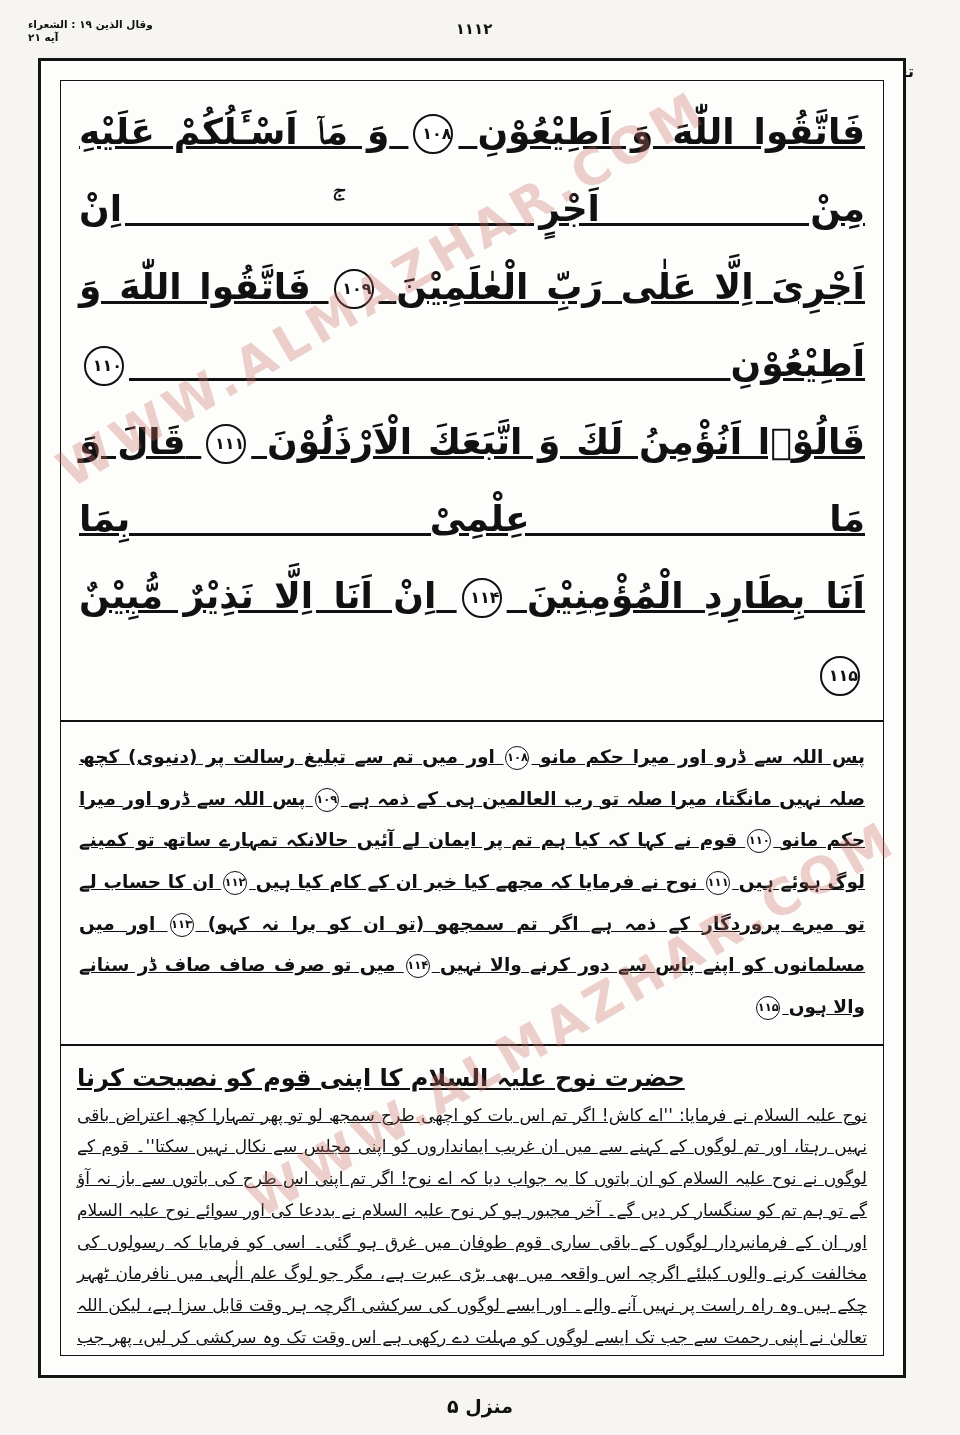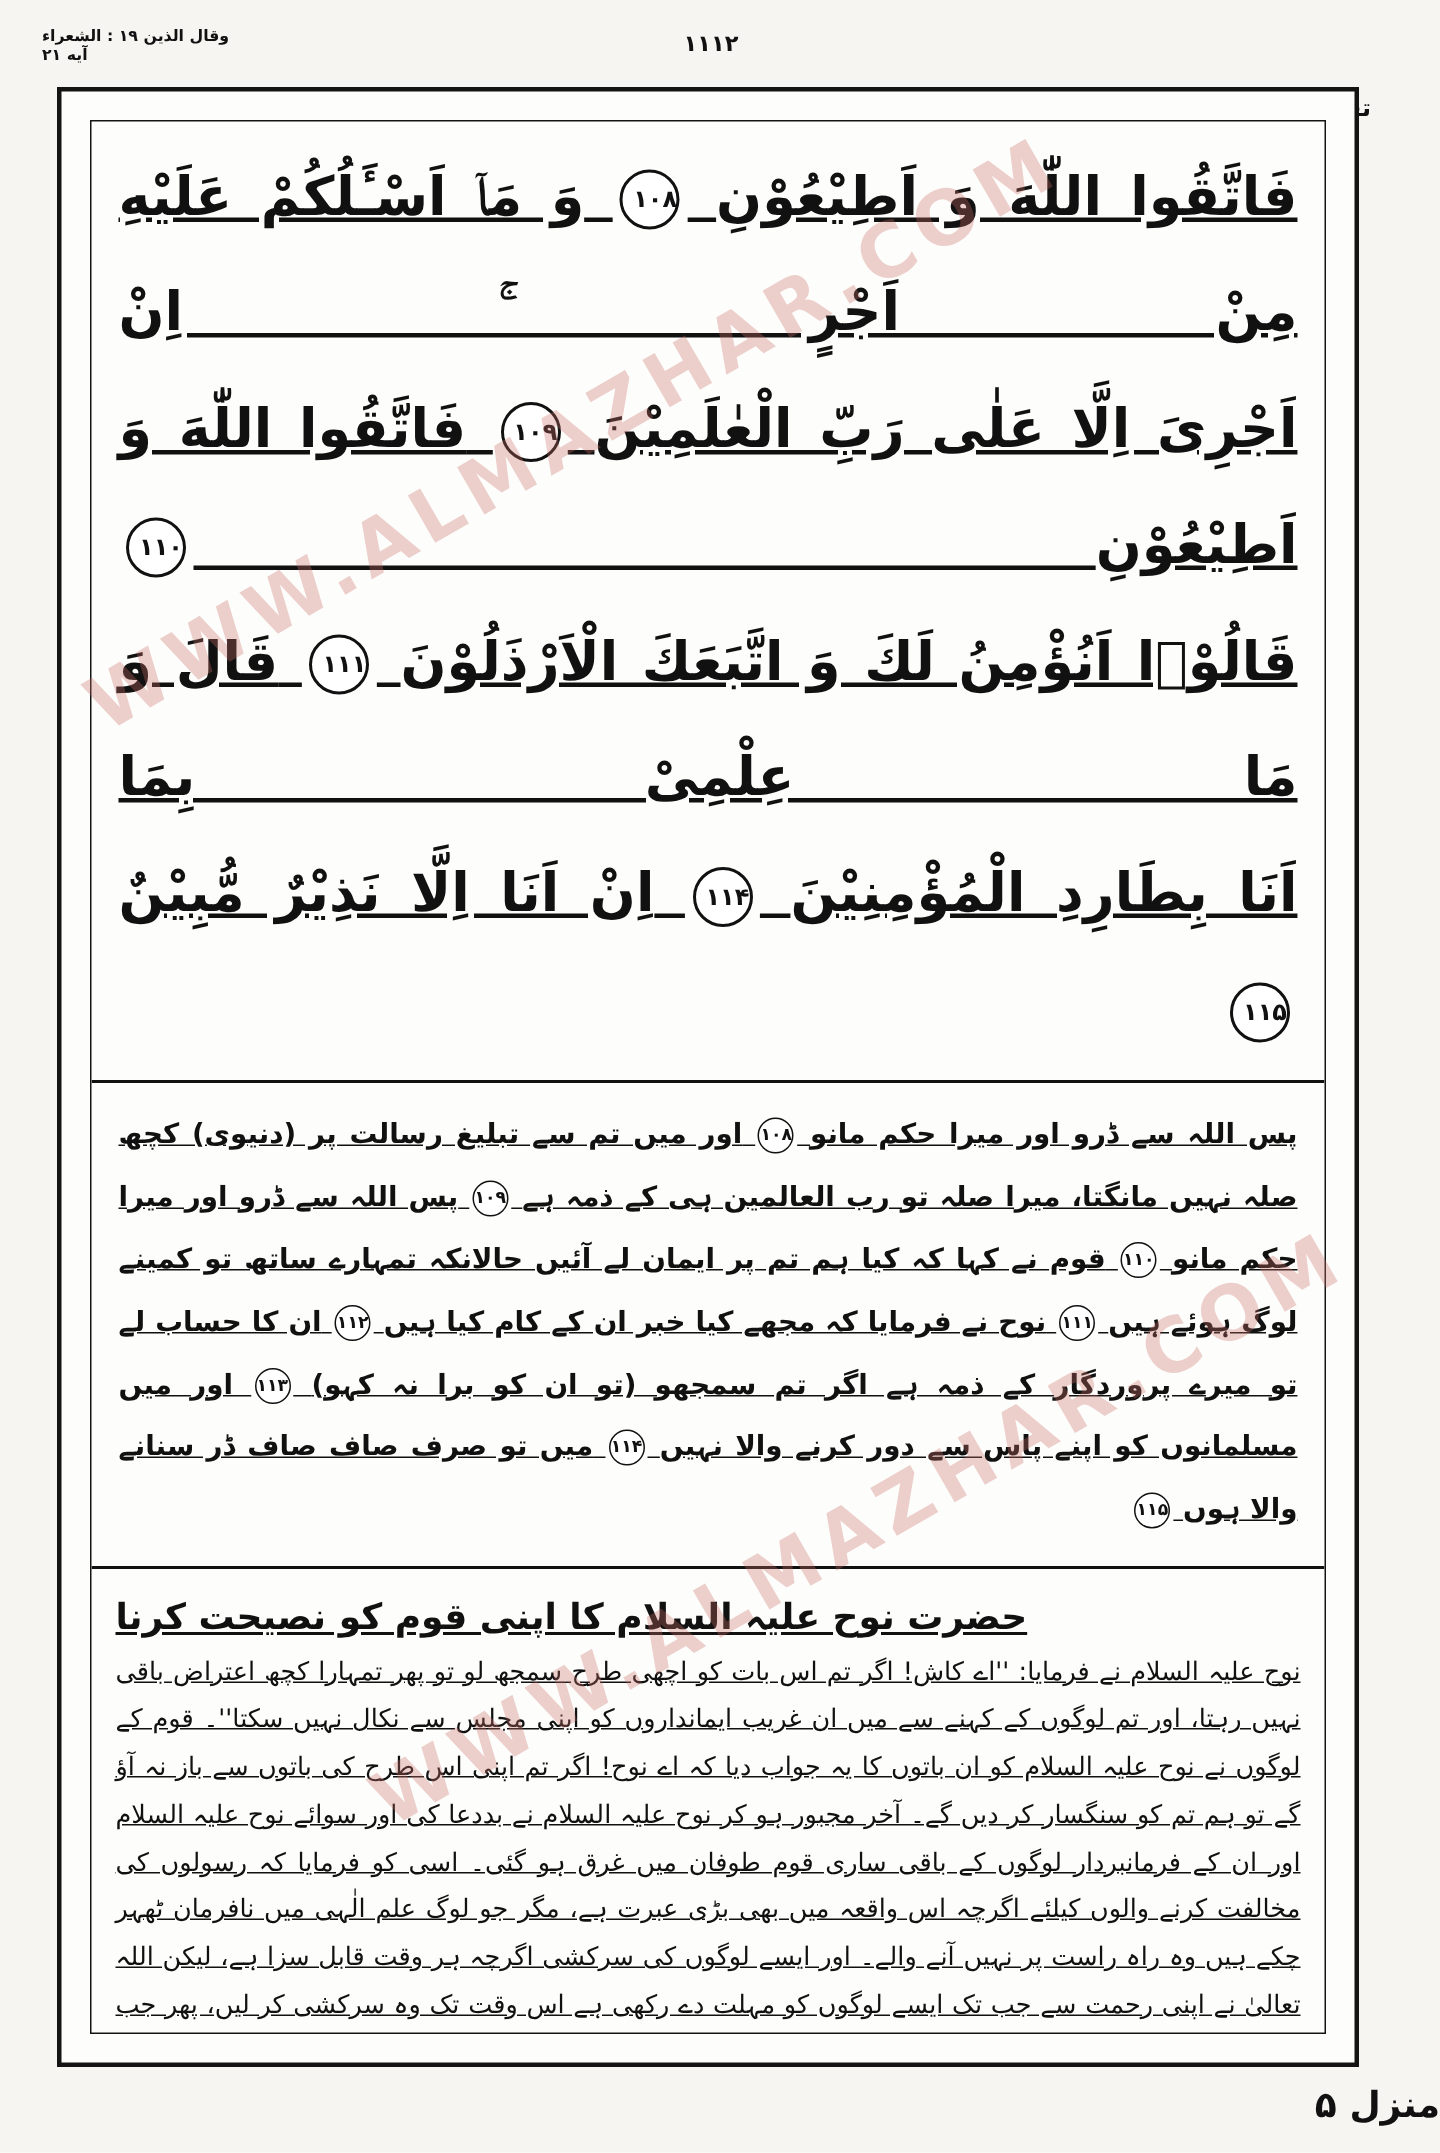--- a/index.html
+++ b/index.html
@@ -49,22 +49,22 @@
   .c-text{font-size:17px;font-weight:500;line-height:1.87;text-align:justify;}
 
   
   .watermark{position:absolute;direction:ltr;white-space:nowrap;z-index:6;
     font-size:50px;font-weight:bold;letter-spacing:6px;
     color:rgba(202,108,102,0.32);transform-origin:0 50%;pointer-events:none;}
   .wm1{top:445px;left:62px;transform:rotate(-30deg);}
   .wm2{top:1175px;left:252px;transform:rotate(-30deg);}
 
   
-  .footer{position:absolute;bottom:18px;left:0;right:0;
-    font-size:24px;font-weight:bold;}
+  .footer{position:absolute;bottom:18px;left:0;right:0;text-align:center;
+    font-size:19px;font-weight:bold;}
 </style>
 </head>
 <body>
 
 <div class="page">
 
   <div class="header">
     <div class="h-left">وقال الذین ۱۹ : الشعراء آیه ۲۱</div>
     <div class="h-center">۱۱۱۲</div>
     <div class="h-right">تفسیر مظہر القرآن</div>

